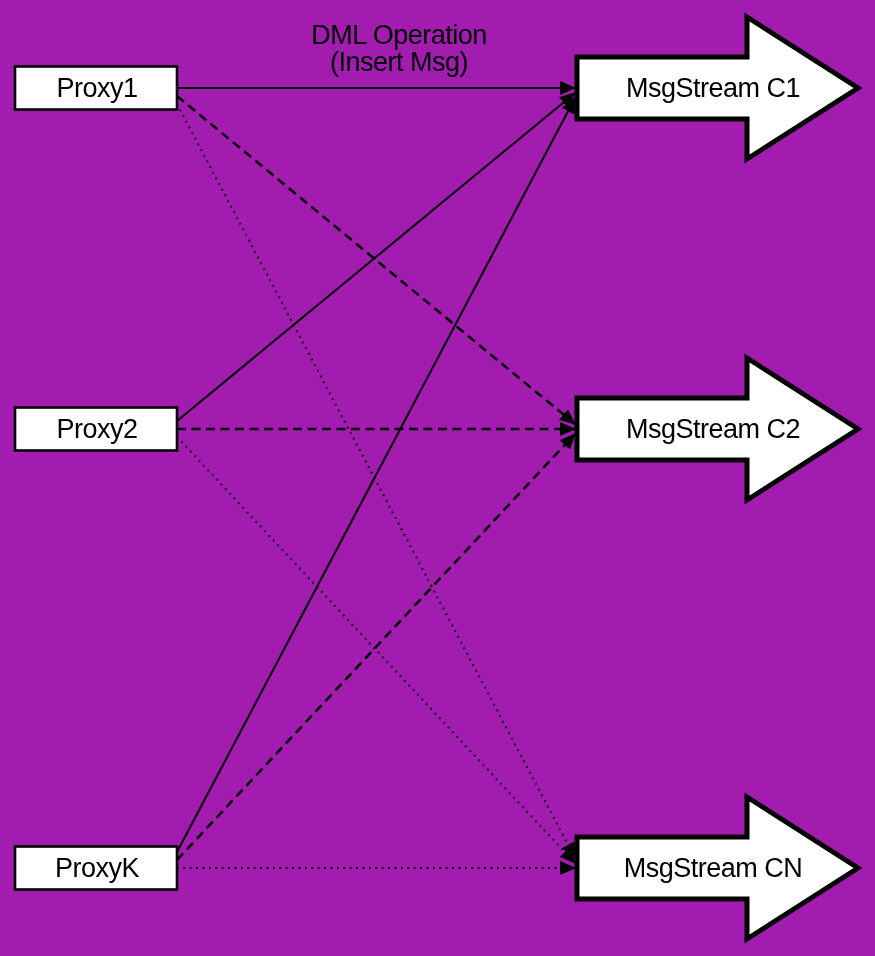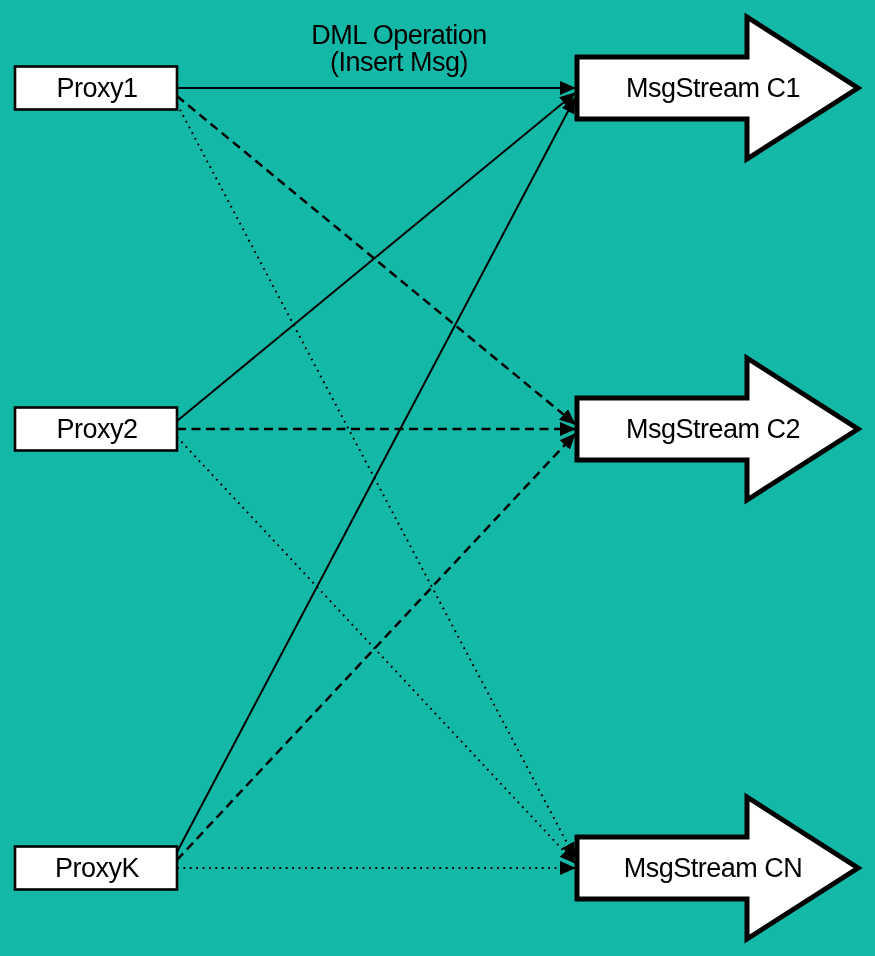--- a/index.html
+++ b/index.html
@@ -4,21 +4,21 @@
 <style>
   html, body {
     margin: 0;
     padding: 0;
     background: #ffffff;
   }
   .page {
     position: relative;
     width: 875px;
     height: 956px;
-    background: #14b8a6;
+    background: #a21caf;
     overflow: hidden;
   }
   svg {
     display: block;
     font-family: "Liberation Sans", "DejaVu Sans", sans-serif;
   }
   .proxy-box {
     fill: #ffffff;
     stroke: #000000;
     stroke-width: 2.6;

